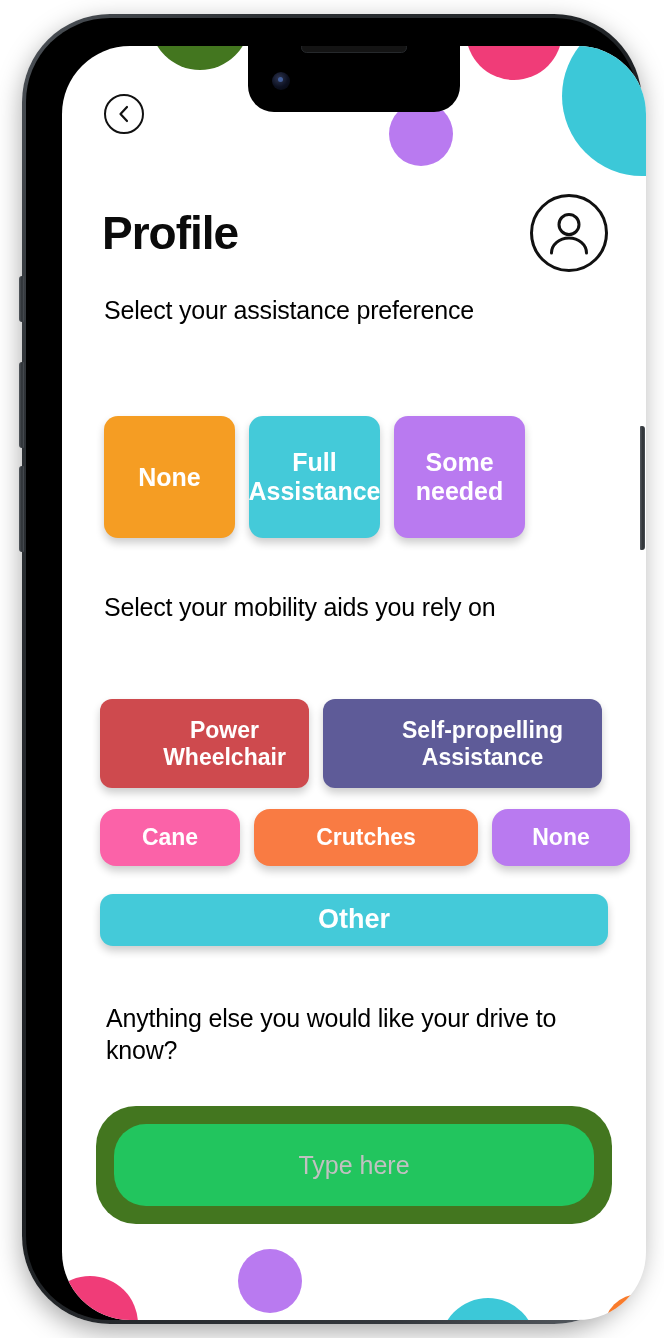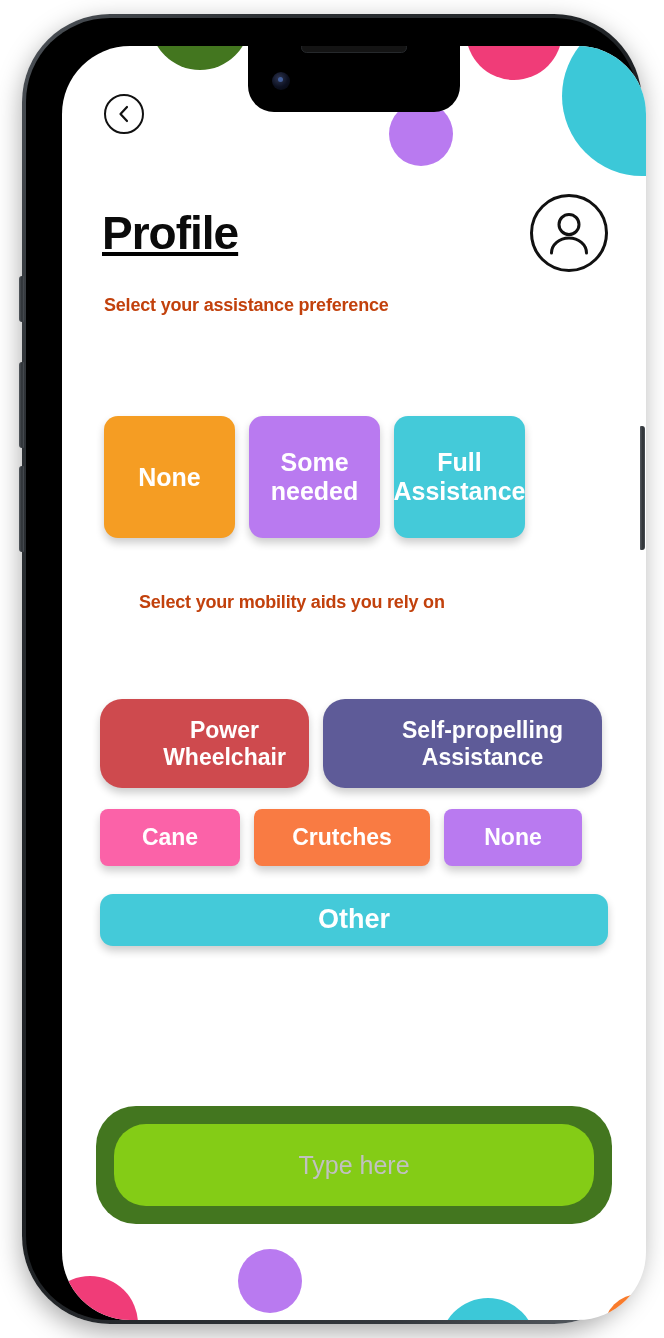--- a/index.html
+++ b/index.html
@@ -128,21 +128,20 @@
   #back-button svg { display: block; }
 
   #header-row {
     position: absolute;
     left: 40px;
     right: 30px;
     top: 148px;
     display: flex;
     align-items: center;
     justify-content: space-between;
-    text-decoration: underline;
   }
   #page-title {
     font-size: 46px;
     font-weight: 800;
     letter-spacing: -1px;
     color: #0b0b0b;
     line-height: 1;
     margin: 0;
   }
   #avatar-button {
@@ -156,23 +155,23 @@
     justify-content: center;
     cursor: pointer;
     padding: 0;
     margin-right: 8px;
   }
 
   .section-heading {
     position: absolute;
     left: 42px;
     right: 40px;
-    font-size: 18px;
-    font-weight: 700;
-    color: #c2410c;
+    font-size: 25px;
+    font-weight: 400;
+    color: #000000;
     line-height: 1.28;
     letter-spacing: -.2px;
   }
 
   .chip-row {
     position: absolute;
     display: flex;
     gap: 14px;
   }
 
@@ -194,28 +193,28 @@
 
   .chip.big {
     width: 131px;
     height: 122px;
     border-radius: 14px;
     font-size: 25px;
   }
 
   .chip.wide {
     height: 89px;
-    border-radius: 22px;
+    border-radius: 12px;
     font-size: 23px;
     padding-left: 48px;
   }
 
   .chip.small {
     height: 57px;
-    border-radius: 8px;
+    border-radius: 16px;
     font-size: 23px;
   }
 
   .chip.full {
     width: 100%;
     height: 52px;
     border-radius: 13px;
     font-size: 27px;
   }
 
@@ -232,21 +231,21 @@
     align-items: center;
     padding: 18px;
     box-sizing: border-box;
   }
   #note-input {
     width: 100%;
     height: 100%;
     border: none;
     outline: none;
     border-radius: 32px;
-    background: #84cc16;
+    background: #22c55e;
     font-family: "Liberation Sans", sans-serif;
     font-size: 25px;
     color: #444;
     text-align: center;
     box-sizing: border-box;
   }
   #note-input::placeholder {
     color: #c1c1c1;
   }
 </style>
@@ -300,57 +299,58 @@
           </span>
         </button>
       </div>
 
       <div class="section-heading" style="top:248px;">Select your assistance preference</div>
 
       <div class="chip-row" id="assistance-options" style="left:42px; top:370px;">
           <button class="chip big" style="background: rgb(245, 157, 35);">
             <span>None</span>
           </button>
+          <button class="chip big" style="background: rgb(68, 202, 217);">
+            <span>Full Assistance</span>
+          </button>
           <button class="chip big" style="background: rgb(185, 122, 240);">
             <span>Some needed</span>
           </button>
-          <button class="chip big" style="background: rgb(68, 202, 217);">
-            <span>Full Assistance</span>
-          </button>
         </div>
 
-      <div class="section-heading" style="top:545px;margin-left:35px;">Select your mobility aids you rely on</div>
+      <div class="section-heading" style="top:545px;">Select your mobility aids you rely on</div>
 
       <div class="chip-row" id="mobility-row-1" style="left:38px; top:653px;">
           <button class="chip wide" style="background: rgb(206, 74, 78); width: 209px;">
             <span>Power Wheelchair</span>
           </button>
           <button class="chip wide" style="background: rgb(94, 91, 152); width: 279px;">
             <span>Self-propelling Assistance</span>
           </button>
         </div>
 
       <div class="chip-row" id="mobility-row-2" style="left:38px; top:763px;">
           <button class="chip small" style="background: rgb(251, 98, 168); width: 140px;">
             <span>Cane</span>
           </button>
-          <button class="chip small" style="background: rgb(249, 123, 67); width: 176px;">
+          <button class="chip small" style="background: rgb(249, 123, 67); width: 224px;">
             <span>Crutches</span>
           </button>
           <button class="chip small" style="background: rgb(185, 122, 240); width: 138px;">
             <span>None</span>
           </button>
         </div>
 
       <div class="chip-row" id="mobility-row-3" style="left:38px; right:38px; top:848px;">
           <button class="chip full" style="background: rgb(68, 202, 217);">
             <span>Other</span>
           </button>
         </div>
 
+      <div class="section-heading" style="top:956px; left:44px;">Anything else you would like your drive to know?</div>
 
       <div id="note-field-wrap">
         <input id="note-input" type="text" placeholder="Type here" value="" style="">
       </div>
 
     </div>
   </div>
 </div>
 
 </body></html>

